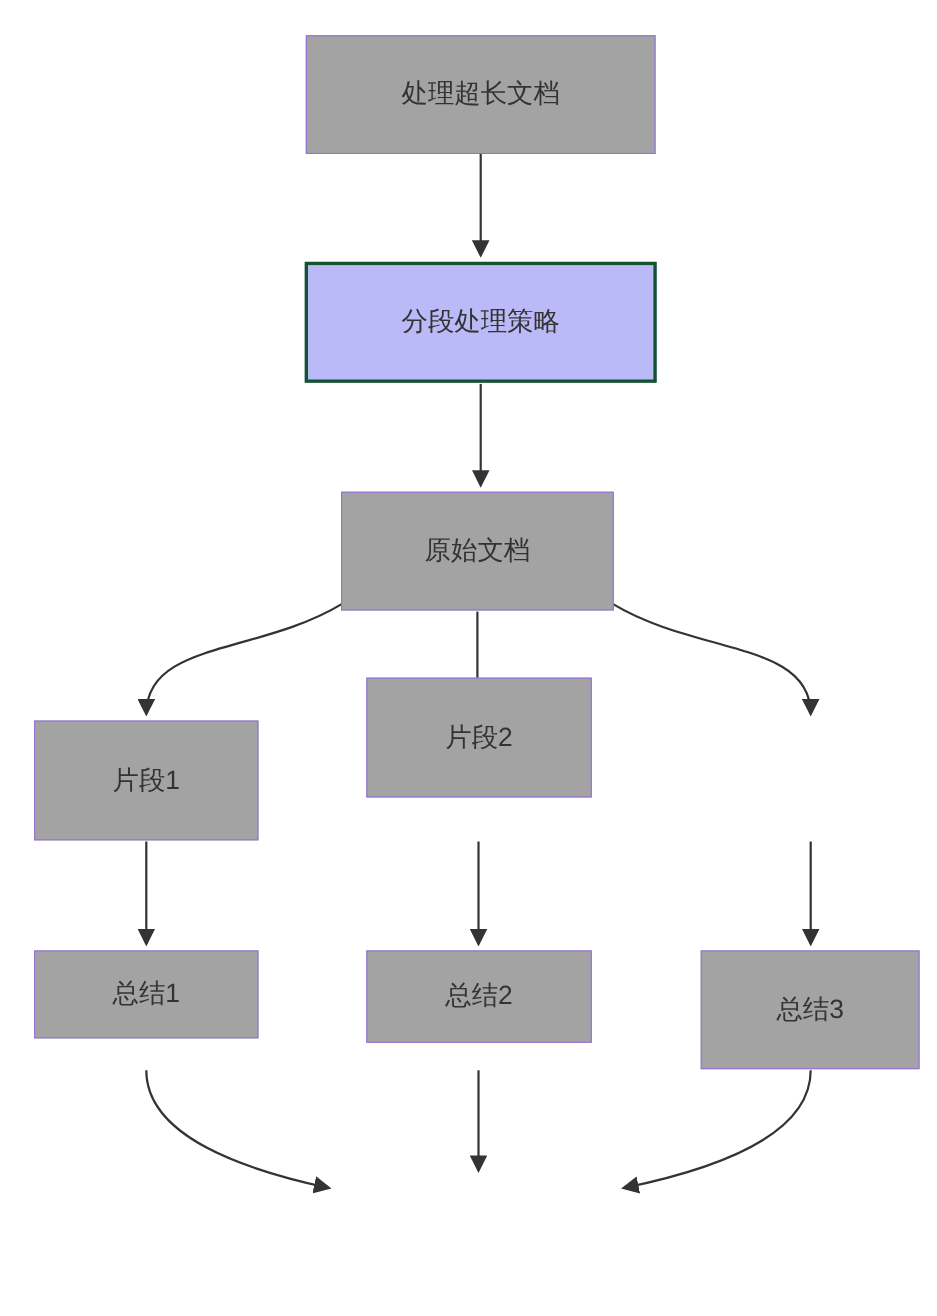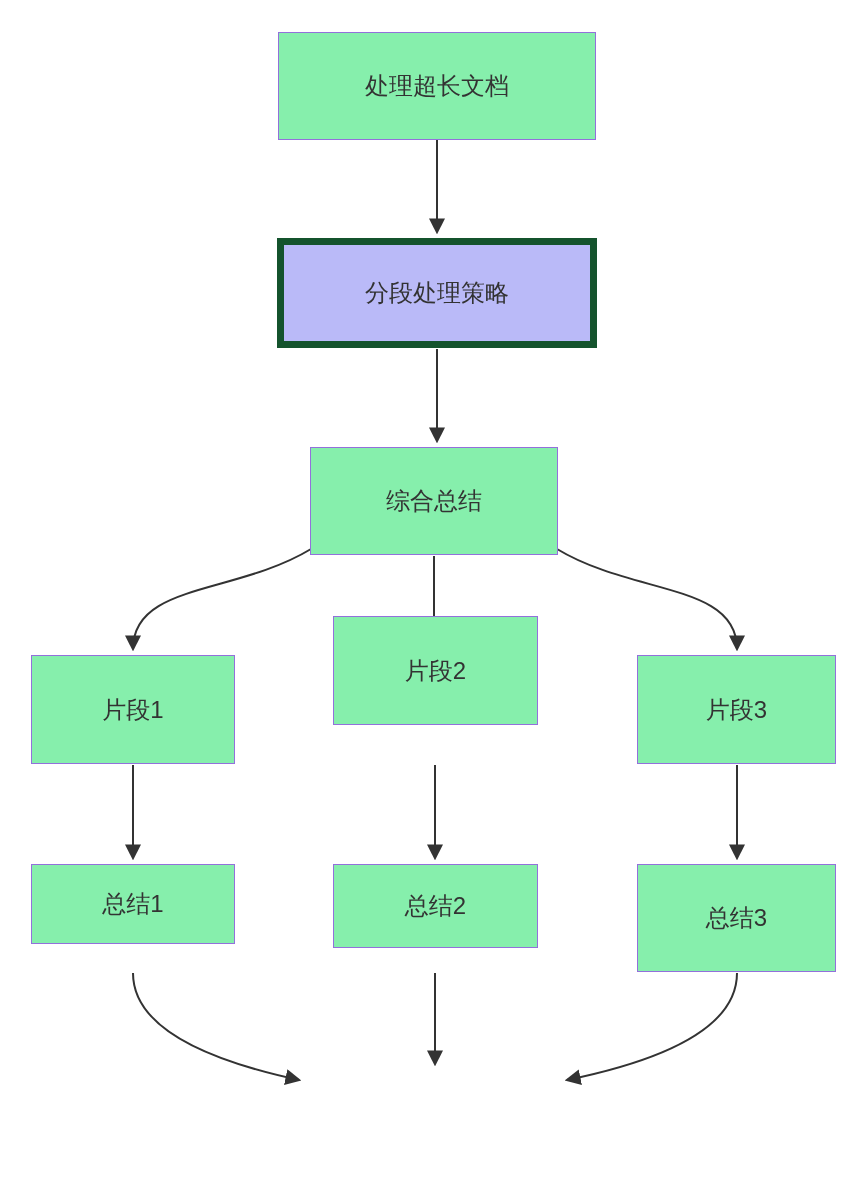--- a/index.html
+++ b/index.html
@@ -22,31 +22,31 @@
     width: 852px;
     height: 1196px;
     pointer-events: none;
   }
   .node {
     position: absolute;
     box-sizing: border-box;
     display: flex;
     align-items: center;
     justify-content: center;
-    background: #86efac;
+    background: #a3a3a3;
     border: 1.5px solid #9370DB;
     color: #333333;
     font-size: 24px;
     line-height: 1.3;
     text-align: center;
     white-space: nowrap;
   }
   .node--emphasis {
     background: #BABAF8;
-    border: 7px solid #14532d;
+    border: 3px solid #14532d;
   }
   .node--success {
     background: #90F59B;
     border: 3px solid #333333;
   }
 
   
   #n-start    { left: 278px; top: 32px;   width: 318px; height: 108px; }
   #n-strategy { left: 277px; top: 238px;  width: 320px; height: 110px; }
   #n-doc      { left: 310px; top: 447px;  width: 248px; height: 108px; }
@@ -81,27 +81,26 @@
       <path d="M133,973 C133,1033 220,1063 299,1080" marker-end="url(#arrow)"></path>
       <path d="M435,973 L435,1064" marker-end="url(#arrow)"></path>
       <path d="M737,973 C737,1033 650,1063 567,1080" marker-end="url(#arrow)"></path>
     </g>
   </svg>
 
   <div class="node" id="n-start">处理超长文档</div>
 
   <div class="node node--emphasis" id="n-strategy">分段处理策略</div>
 
-  <div class="node" id="n-doc">综合总结</div>
+  <div class="node" id="n-doc">原始文档</div>
 
   <div class="node" id="n-frag1">片段1</div>
 
   <div class="node" id="n-frag2">片段2</div>
 
-  <div class="node" id="n-frag3">片段3</div>
 
   <div class="node" id="n-sum1">总结1</div>
 
   <div class="node" id="n-sum2">总结2</div>
 
   <div class="node" id="n-sum3">总结3</div>
 
 
 </div>
 

